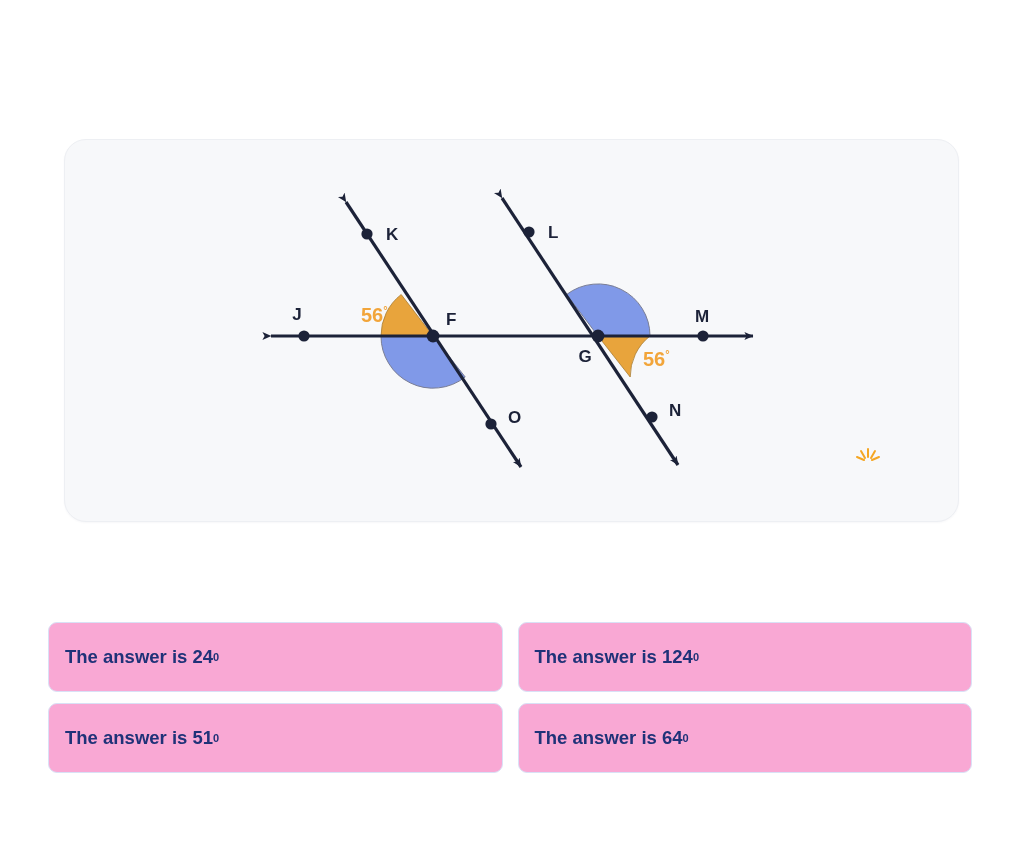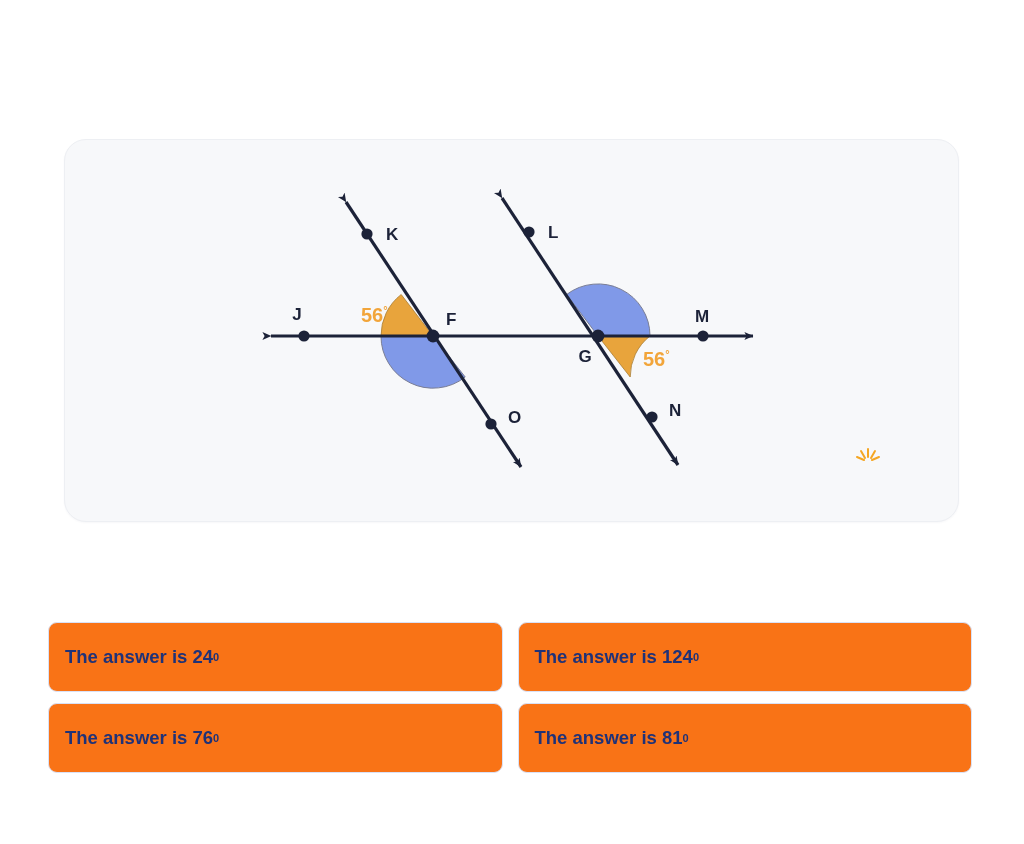--- a/index.html
+++ b/index.html
@@ -89,21 +89,21 @@
     left: 48px;
     top: 622px;
     width: 924px;
     display: grid;
     grid-template-columns: 1fr 1fr;
     grid-auto-rows: 70px;
     column-gap: 15px;
     row-gap: 11px;
   }
   .answer-option {
-    background: #f97316;
+    background: #f9a8d4;
     border: 1px solid #D9E1F6;
     border-radius: 9px;
     display: flex;
     align-items: center;
     padding: 4px 16px;
     color: #1F3278;
     font-size: 18.5px;
     font-weight: bold;
     cursor: pointer;
     user-select: none;
@@ -188,22 +188,22 @@
   <div class="answers">
     <div class="answer-option">
       <span>The answer is 24</span>
         <span class="sup">0</span>
     </div>
     <div class="answer-option">
       <span>The answer is 124</span>
         <span class="sup">0</span>
     </div>
     <div class="answer-option">
-      <span>The answer is 76</span>
-        <span class="sup">0</span>
-    </div>
-    <div class="answer-option">
-      <span>The answer is 81</span>
+      <span>The answer is 51</span>
+        <span class="sup">0</span>
+    </div>
+    <div class="answer-option">
+      <span>The answer is 64</span>
         <span class="sup">0</span>
     </div>
   </div>
 
 </div>
 
 </body></html>

